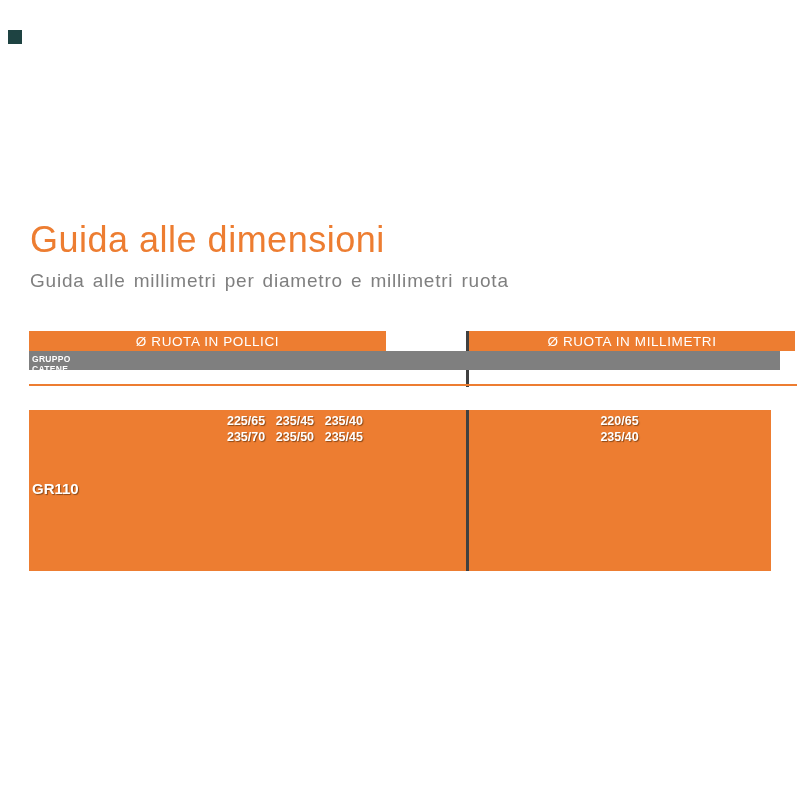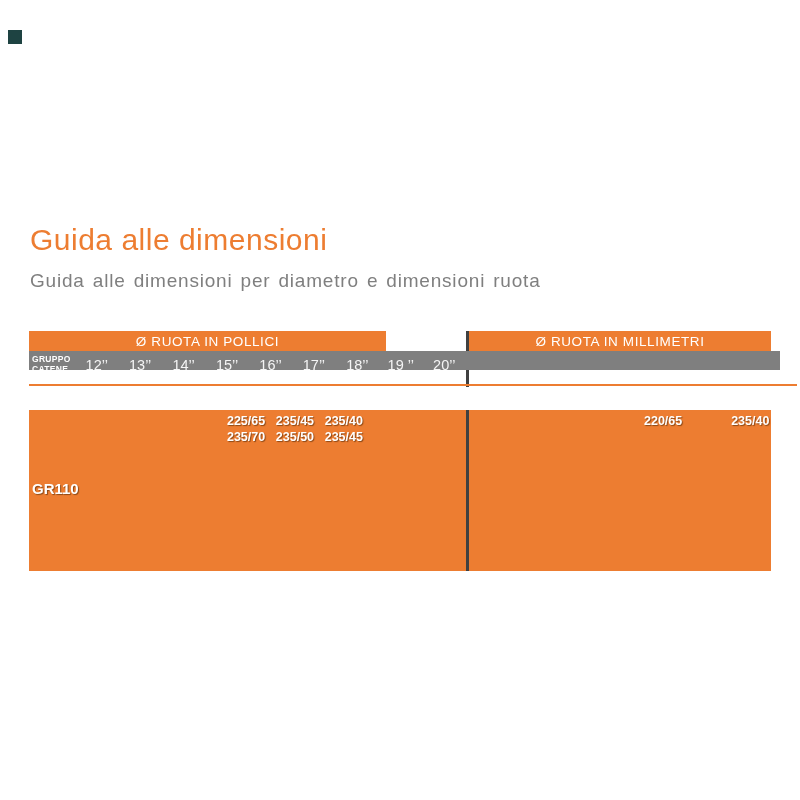--- a/index.html
+++ b/index.html
@@ -16,40 +16,40 @@
 
   
   #logo-mark {
     left: 8px; top: 30px; width: 14px; height: 14px;
     background: #1e4342;
   }
 
   
   #page-title {
     left: 30px; top: 219px;
-    font-size: 30px; font-weight: 400;
+    font-size: 36px; font-weight: 400;
     color: #ed7d31; letter-spacing: 0.5px;
     line-height: 42px;
   }
   #page-subtitle {
     left: 30px; top: 270px;
     font-size: 19px; font-weight: 400;
     color: #7f7f7f; letter-spacing: 0.8px;
     word-spacing: 2px;
   }
 
   
   .section-bar {
     top: 331px; height: 20px;
     background: #ed7d31;
     display: flex; align-items: center; justify-content: center;
     color: #ffffff; font-size: 13.5px; letter-spacing: 0.6px;
   }
   #section-bar-inches { left: 29px; width: 357px; }
-  #section-bar-mm     { left: 469px; width: 302px; }
+  #section-bar-mm     { left: 469px; width: 326px; }
 
   
   .v-divider { width: 3px; background: #404040; }
   #divider-header { left: 466px; top: 331px; height: 56px; }
   #divider-body   { left: 466px; top: 410px; height: 161px; }
 
   
   #gray-bar {
     left: 29px; top: 351px; width: 751px; height: 19px;
     background: #7f7f7f; color: #f5f5f5;
@@ -73,66 +73,55 @@
     background: #ed7d31;
   }
 
   
   #data-block {
     left: 29px; top: 410px; width: 742px; height: 161px;
     background: #ed7d31;
   }
   .data-row { display: flex; position: absolute; top: 3px; }
   #inch-data { left: 46px;  width: 391px; }
-  #mm-data   { left: 438px; width: 305px; }
+  #mm-data   { left: 438px; width: 305px; flex-direction: column; }
   .data-cell {
     flex: 1 1 0; display: flex; flex-direction: column; align-items: center;
   }
   .data-cell span {
     font-size: 12.5px; font-weight: 700; line-height: 16px;
     color: #ffffff; text-shadow: 1px 1px 1px rgba(105, 55, 15, 0.75);
     white-space: nowrap;
   }
   #group-name {
     left: 3px; top: 70px;
     font-size: 15px; font-weight: 700;
     color: #ffffff; text-shadow: 1px 1px 1px rgba(105, 55, 15, 0.75);
   }
 </style>
 </head>
 <body>
 
 <div class="abs" id="logo-mark"></div>
 
 <div class="abs" id="page-title">Guida alle dimensioni</div>
-<div class="abs" id="page-subtitle">Guida alle dimensioni per diametro e dimensioni ruota</div>
+<div class="abs" id="page-subtitle">Guida alle millimetri per diametro e millimetri ruota</div>
 
 <div class="abs section-bar" id="section-bar-inches">
   <span>Ø RUOTA IN POLLICI</span>
 </div>
 <div class="abs section-bar" id="section-bar-mm">
   <span>Ø RUOTA IN MILLIMETRI</span>
 </div>
 <div class="abs v-divider" id="divider-header"></div>
 
 <div class="abs" id="gray-bar">
   <div class="abs" id="group-header">
     <div>GRUPPO</div>
     <div>CATENE</div>
-  </div>
-  <div class="col-row" id="inch-cols">
-    <div class="col-cell">12’’</div>
-    <div class="col-cell">13’’</div>
-    <div class="col-cell">14’’</div>
-    <div class="col-cell">15’’</div>
-    <div class="col-cell">16’’</div>
-    <div class="col-cell">17’’</div>
-    <div class="col-cell">18’’</div>
-    <div class="col-cell">19 ’’</div>
-    <div class="col-cell">20’’</div>
   </div>
 </div>
 
 <div class="abs" id="orange-rule"></div>
 
 <div class="abs" id="data-block">
   <div class="data-row" id="inch-data">
     <div class="data-cell"></div>
     <div class="data-cell"></div>
     <div class="data-cell"></div>

